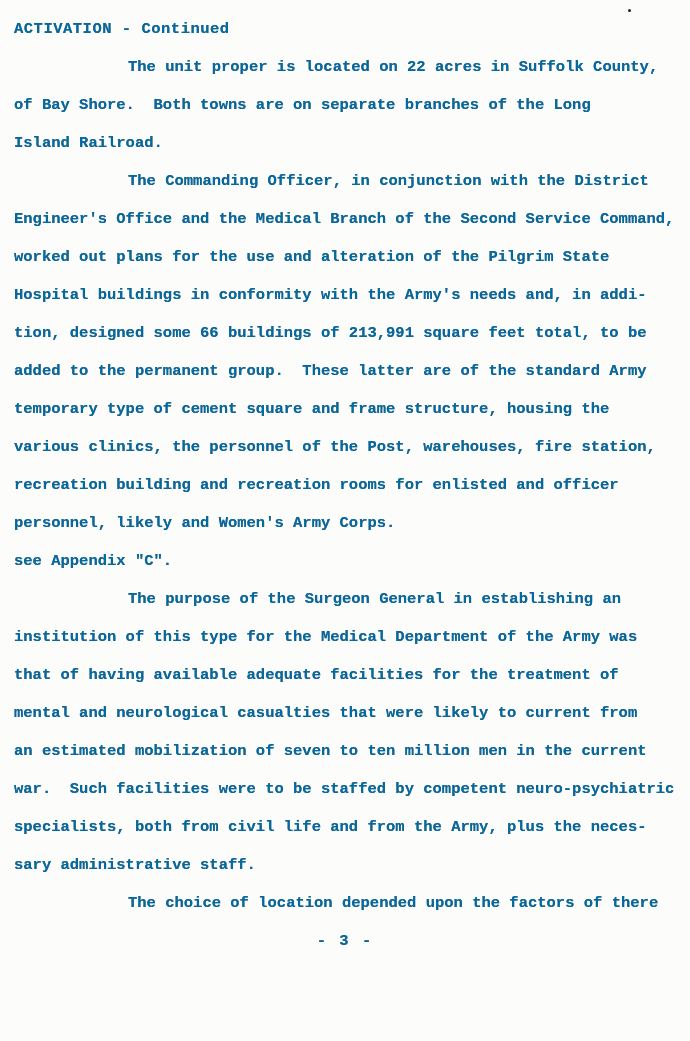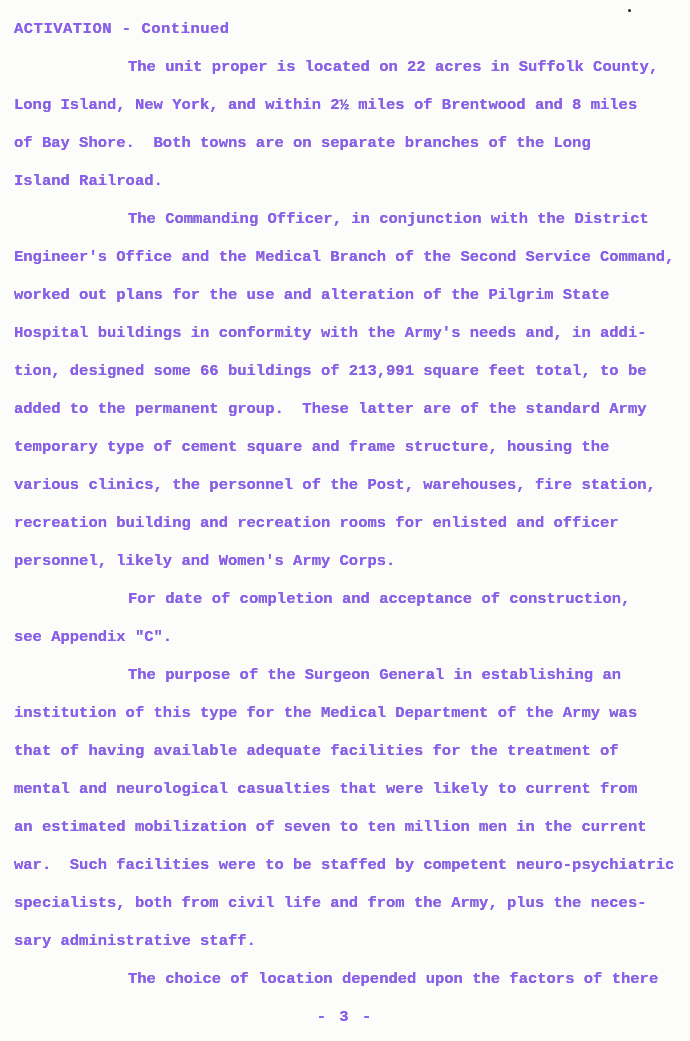--- a/index.html
+++ b/index.html
@@ -6,21 +6,21 @@
     margin: 0;
     padding: 0;
     background: #e8e8e6;
   }
   .page {
     position: relative;
     width: 690px;
     height: 1041px;
     margin: 0;
     background: #fcfcfa;
-    color: #8b5cf6;
+    color: #0369a1;
     font-family: "Liberation Mono", "DejaVu Sans Mono", monospace;
     font-weight: 700;
     font-size: 15.5px;
     box-sizing: border-box;
     padding: 10px 0 0 14px;
     overflow: hidden;
     text-shadow: 0 0 0.5px rgba(20,20,20,0.55);
   }
   .heading {
     margin: 0;
@@ -60,40 +60,38 @@
 </head>
 <body>
 
 <div class="page">
   <div class="speck speck-1"></div>
 
   <h1 class="heading">ACTIVATION - Continued</h1>
 
   <div class="para">
     <div class="line first">The unit proper is located on 22 acres in Suffolk County,</div>
-    <div class="line">Long Island, New York, and within 2½ miles of Brentwood and 8 miles</div>
     <div class="line">of Bay Shore.  Both towns are on separate branches of the Long</div>
     <div class="line">Island Railroad.</div>
   </div>
 
   <div class="para">
     <div class="line first">The Commanding Officer, in conjunction with the District</div>
     <div class="line">Engineer's Office and the Medical Branch of the Second Service Command,</div>
     <div class="line">worked out plans for the use and alteration of the Pilgrim State</div>
     <div class="line">Hospital buildings in conformity with the Army's needs and, in addi-</div>
     <div class="line">tion, designed some 66 buildings of 213,991 square feet total, to be</div>
     <div class="line">added to the permanent group.  These latter are of the standard Army</div>
     <div class="line">temporary type of cement square and frame structure, housing the</div>
     <div class="line">various clinics, the personnel of the Post, warehouses, fire station,</div>
     <div class="line">recreation building and recreation rooms for enlisted and officer</div>
     <div class="line">personnel, likely and Women's Army Corps.</div>
   </div>
 
   <div class="para">
-    <div class="line first">For date of completion and acceptance of construction,</div>
     <div class="line">see Appendix "C".</div>
   </div>
 
   <div class="para">
     <div class="line first">The purpose of the Surgeon General in establishing an</div>
     <div class="line">institution of this type for the Medical Department of the Army was</div>
     <div class="line">that of having available adequate facilities for the treatment of</div>
     <div class="line">mental and neurological casualties that were likely to current from</div>
     <div class="line">an estimated mobilization of seven to ten million men in the current</div>
     <div class="line">war.  Such facilities were to be staffed by competent neuro-psychiatric</div>

